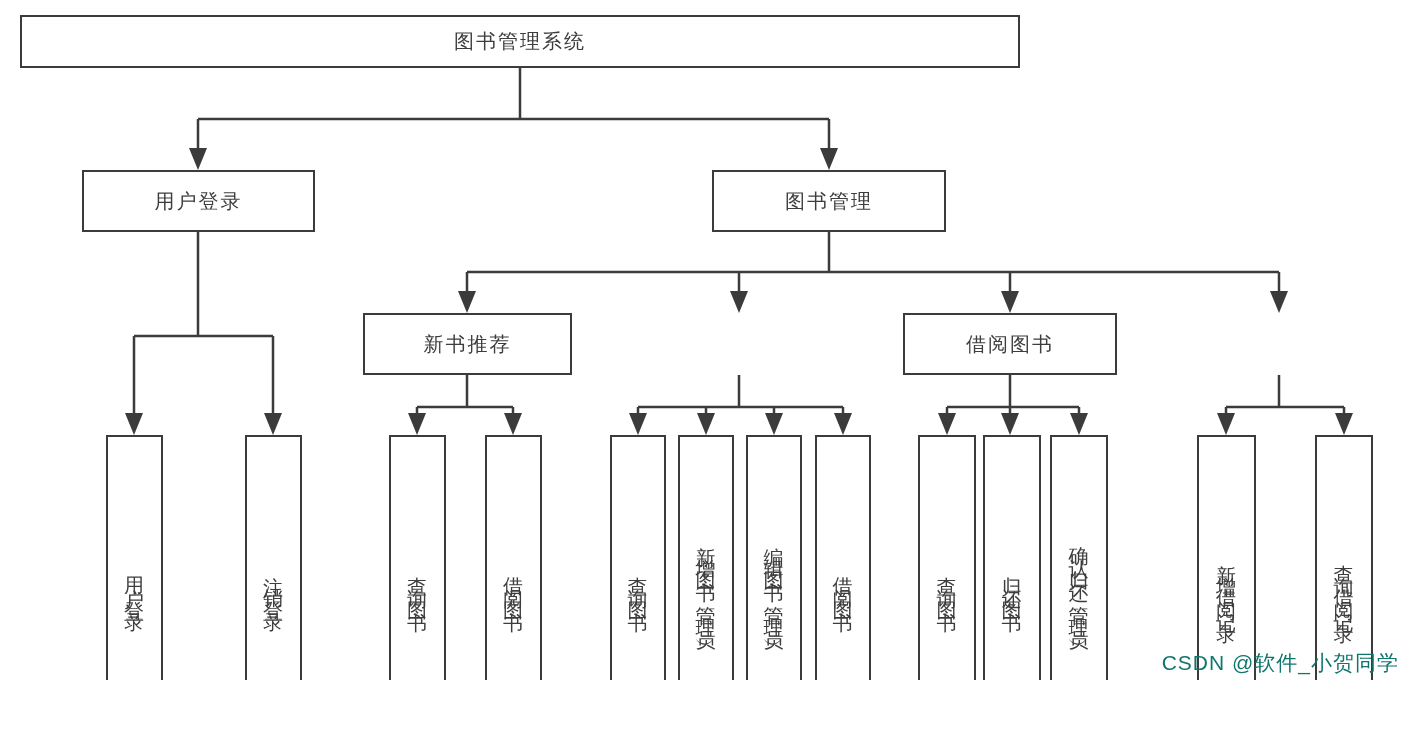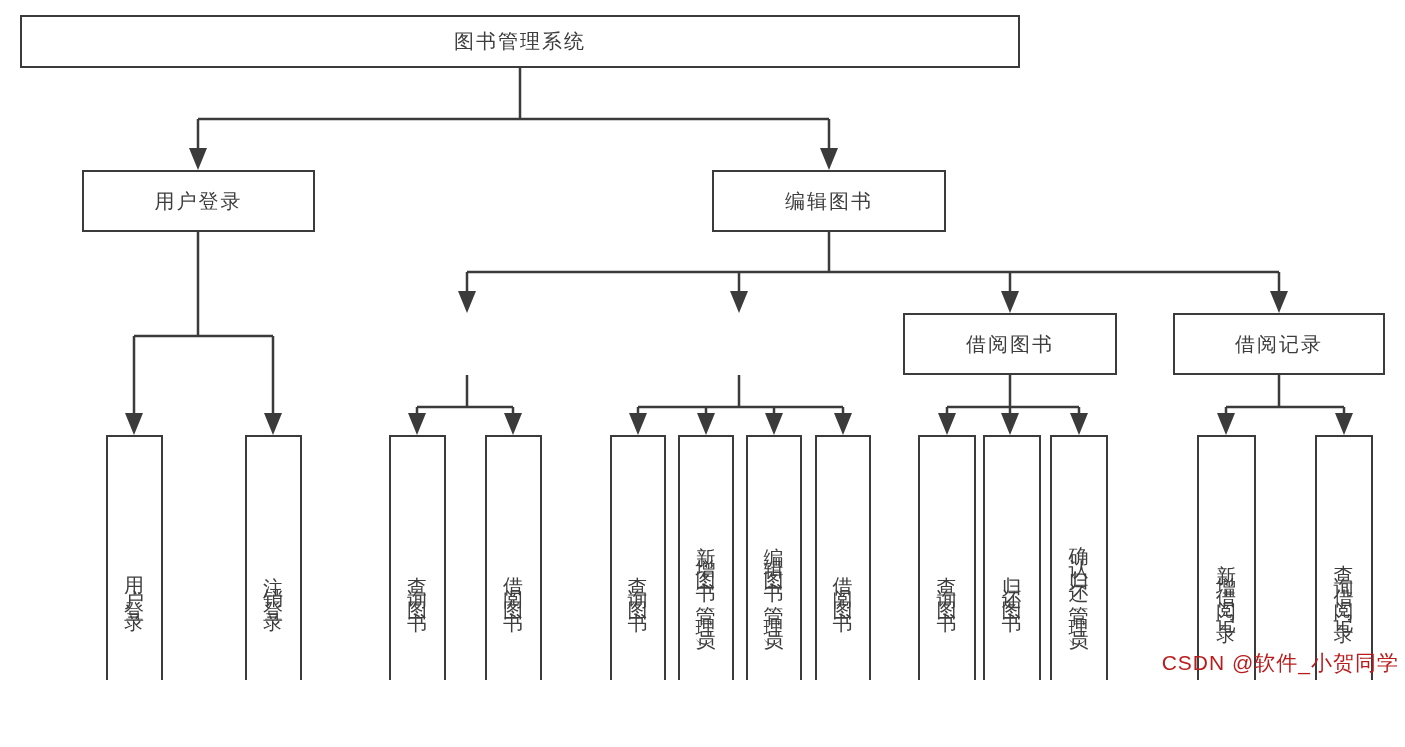--- a/index.html
+++ b/index.html
@@ -6,21 +6,21 @@
   #stage{position:relative;width:1405px;height:680px;background:#ffffff;overflow:hidden;
          font-family:"Liberation Sans","DejaVu Sans",sans-serif;}
   #wires{position:absolute;left:0;top:0;width:1405px;height:747px;}
   .nh{position:absolute;box-sizing:border-box;background:#ffffff;border:2.5px solid #3b3b3b;
       display:flex;align-items:center;justify-content:center;
       font-size:20px;color:#3d3d3d;letter-spacing:2px;white-space:nowrap;}
   .nv{position:absolute;box-sizing:border-box;background:#ffffff;border:2.5px solid #3b3b3b;
       top:435px;height:300px;display:flex;align-items:center;justify-content:center;}
   .nv span{writing-mode:vertical-rl;text-orientation:upright;
       font-size:20px;color:#3d3d3d;letter-spacing:12px;line-height:1;white-space:nowrap;}
-  .watermark{position:absolute;right:6px;bottom:3px;font-size:21px;color:#b91c1c;
+  .watermark{position:absolute;right:6px;bottom:3px;font-size:21px;color:#0f766e;
       letter-spacing:1px;z-index:5;}
 </style>
 </head>
 <body>
 
 <div id="stage">
 
   <svg id="wires" viewBox="0 0 1405 747" xmlns="http://www.w3.org/2000/svg">
     <path fill="none" stroke="#3b3b3b" stroke-width="2.5" d="
       M520 68 V119 M198 119 H829 M198 119 V150 M829 119 V150
@@ -49,24 +49,24 @@
       <polygon points="1001,413 1019,413 1010,435"></polygon>
       <polygon points="1070,413 1088,413 1079,435"></polygon>
       <polygon points="1217,413 1235,413 1226,435"></polygon>
       <polygon points="1335,413 1353,413 1344,435"></polygon>
     </g>
   </svg>
 
   <div class="nh" style="left:20px;top:15px;width:1000px;height:53px">图书管理系统</div>
 
   <div class="nh" style="left:82px;top:170px;width:233px;height:62px">用户登录</div>
-  <div class="nh" style="left:712px;top:170px;width:234px;height:62px">编辑图书</div>
+  <div class="nh" style="left:712px;top:170px;width:234px;height:62px">图书管理</div>
 
+  <div class="nh" style="left:363px;top:313px;width:209px;height:62px">新书推荐</div>
   <div class="nh" style="left:903px;top:313px;width:214px;height:62px">借阅图书</div>
-  <div class="nh" style="left:1173px;top:313px;width:212px;height:62px">借阅记录</div>
 
   <div class="nv" style="left:106px;width:57px">
     <span>用户登录</span>
     </div>
   <div class="nv" style="left:245px;width:57px">
     <span>注销登录</span>
     </div>
 
   <div class="nv" style="left:389px;width:57px">
     <span>查询图书</span>

